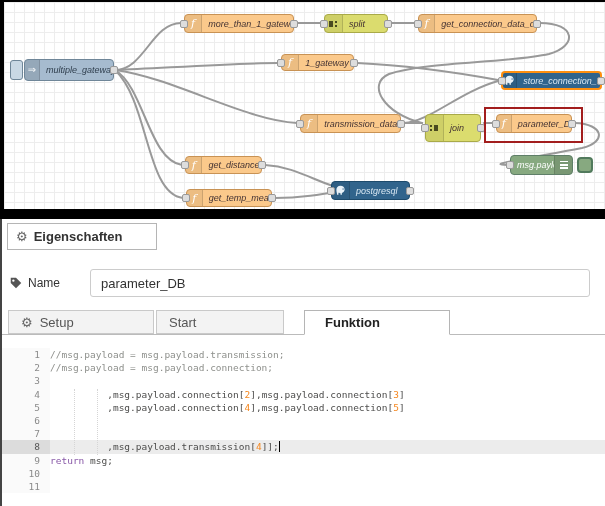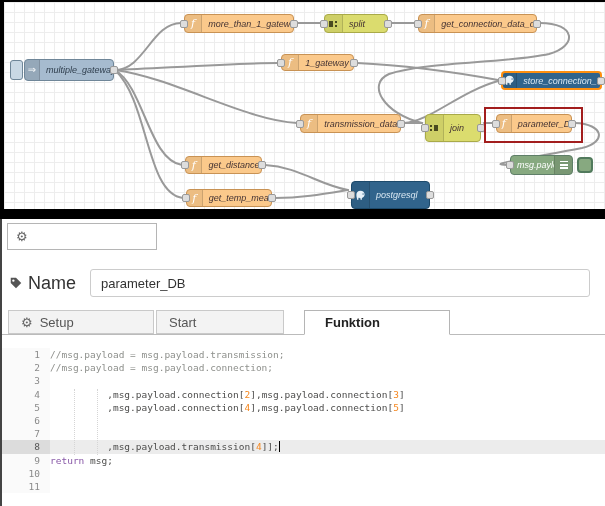--- a/index.html
+++ b/index.html
@@ -34,21 +34,21 @@
 
   
   #divider{position:absolute;left:0;top:209px;width:605px;height:10px;background:#000;}
 
   
   #panel{position:absolute;left:0;top:219px;width:605px;height:287px;background:#fff;border-left:2px solid #444;box-sizing:border-box;}
   #props-tab{position:absolute;left:5px;top:4px;width:150px;height:27px;border:1px solid #b5b5b5;background:#fff;
     display:flex;align-items:center;box-sizing:border-box;font-size:13px;font-weight:bold;color:#333;padding-left:8px;}
   #props-tab .gear{font-weight:normal;font-size:13px;color:#666;margin-right:6px;font-style:normal;}
   #name-row{position:absolute;left:8px;top:49px;width:590px;height:30px;display:flex;align-items:center;}
-  #name-label{display:flex;align-items:center;width:80px;font-size:18px;color:#333;}
+  #name-label{display:flex;align-items:center;width:80px;font-size:12px;color:#333;}
   #name-label svg{margin-right:6px;}
   #name-input{width:500px;height:28px;border:1px solid #ccc;border-radius:3px;font-size:13px;color:#333;
     padding:0 0 0 10px;box-sizing:border-box;font-family:"Liberation Sans",sans-serif;outline:none;}
   #tabbar{position:absolute;left:0px;top:91px;width:605px;height:25px;border-bottom:1px solid #bbb;box-sizing:border-box;}
   .ftab{position:absolute;top:0;height:24px;background:#f3f3f3;border:1px solid #c9c9c9;box-sizing:border-box;
     display:flex;align-items:center;padding-left:12px;font-size:13px;color:#555;}
   .ftab .gear{margin-right:7px;color:#666;font-size:13px;}
   .ftab.active{background:#fff;border-color:#b5b5b5;height:25px;border-bottom:1px solid #fff;font-weight:bold;color:#222;padding-left:20px;}
 
   
@@ -186,38 +186,39 @@
       <i class="port pout"></i>
     </div>
 
     <div class="node fn" style="left:182px;top:187px;width:86px;height:18px">
       <span class="nicon">f</span>
       <span class="nlabel">get_temp_meas</span>
       <i class="port pin"></i>
       <i class="port pout"></i>
     </div>
 
-    <div class="node pg" style="left:347px;top:179px;width:79px;height:28px">
+    <div class="node pg" style="left:327px;top:179px;width:79px;height:19px">
       <span class="nicon">
         <svg width="11" height="11" viewBox="0 0 16 16">
             <path fill="#e8f1f8" d="M8,1 C4,1 2,4 2,7 C2,10 3,12 3,14 L5,14 L5,11 C6,12 7,12 8,12 L8,14 L10,14 L10,11.5 C12,11 14,9 14,6.5 C14,3 11.5,1 8,1 Z M11,5 A1,1 0 1,1 11,6.5 Z"></path>
           </svg>
       </span>
       <span class="nlabel">postgresql</span>
       <i class="port pin"></i>
       <i class="port pout"></i>
     </div>
   </div>
 
   <div id="divider"></div>
 
   <div id="panel">
 
     <div id="props-tab">
       <span class="gear">⚙</span>
+      <span>Eigenschaften</span>
     </div>
 
     <div id="name-row">
       <span id="name-label">
         <svg width="12" height="12" viewBox="0 0 16 16">
             <path fill="#555" d="M1,1 L8,1 L15,8 L8,15 L1,8 Z M4.5,3.2 A1.6,1.6 0 1,0 4.5,6.4 A1.6,1.6 0 1,0 4.5,3.2 Z"></path>
           </svg>
         <span>Name</span>
       </span>
       <input id="name-input" type="text" value="parameter_DB" style="">

